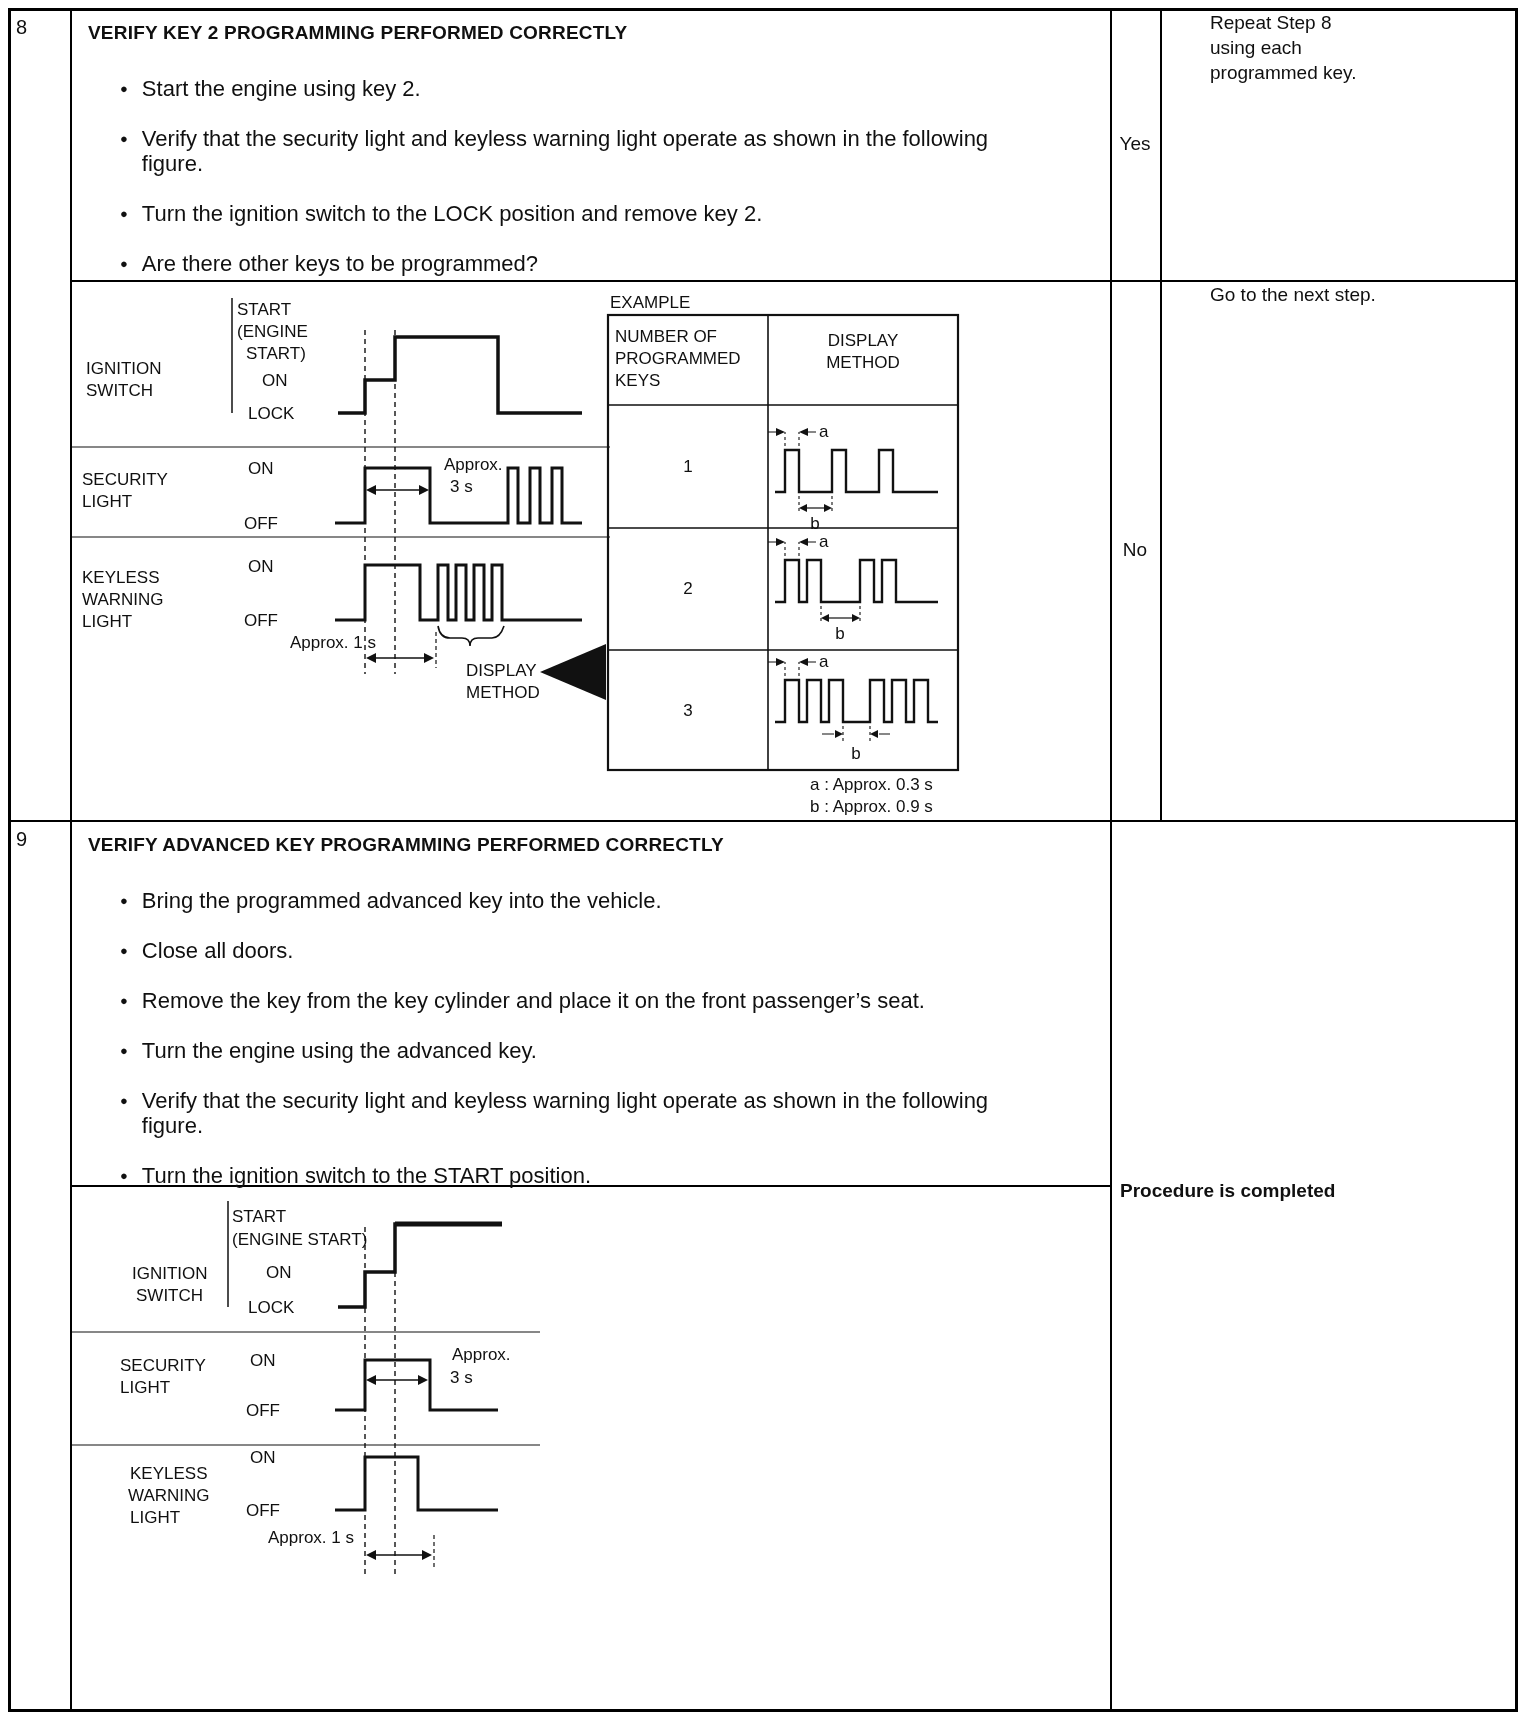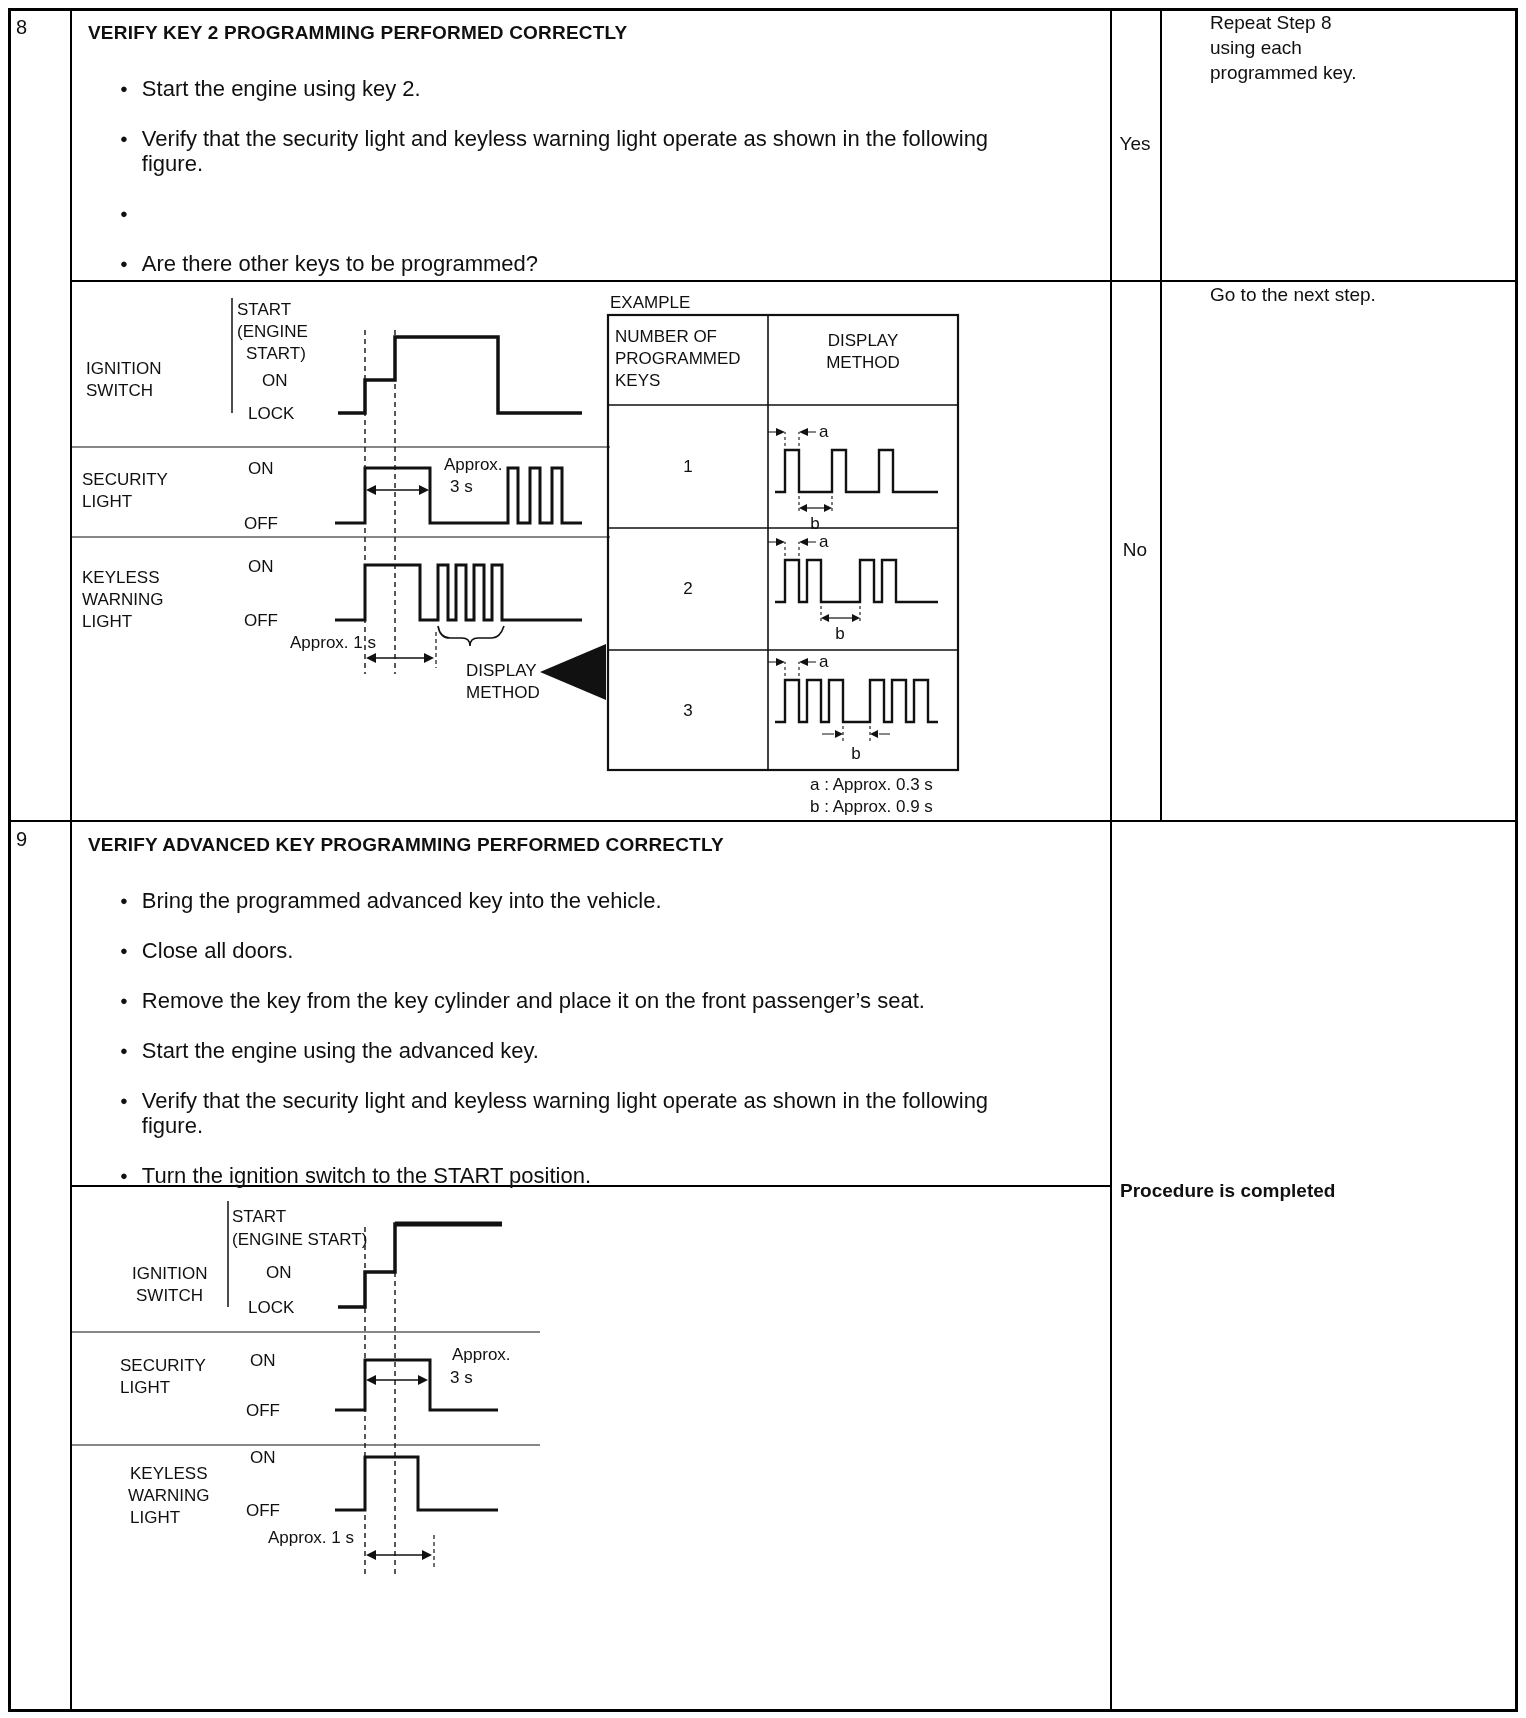--- a/index.html
+++ b/index.html
@@ -54,20 +54,21 @@
       <li>
           <span class="bullet">●</span>
           <span class="li-text">Start the engine using key 2.</span>
         </li>
       <li>
           <span class="bullet">●</span>
           <span class="li-text">Verify that the security light and keyless warning light operate as shown in the following figure.</span>
         </li>
       <li>
           <span class="bullet">●</span>
+          <span class="li-text">Turn the ignition switch to the LOCK position and remove key 2.</span>
         </li>
       <li>
           <span class="bullet">●</span>
           <span class="li-text">Are there other keys to be programmed?</span>
         </li>
     </ul>
   </div>
 
   <div class="cell yn" style="left:1112px; top:10px; width:46px; height:268px;">Yes</div>
   <div class="cell action" style="left:1170px; top:10px; width:330px; height:268px;">
@@ -190,21 +191,21 @@
       <li>
           <span class="bullet">●</span>
           <span class="li-text">Close all doors.</span>
         </li>
       <li>
           <span class="bullet">●</span>
           <span class="li-text">Remove the key from the key cylinder and place it on the front passenger’s seat.</span>
         </li>
       <li>
           <span class="bullet">●</span>
-          <span class="li-text">Start the engine using the advanced key.</span>
+          <span class="li-text">Turn the engine using the advanced key.</span>
         </li>
       <li>
           <span class="bullet">●</span>
           <span class="li-text">Verify that the security light and keyless warning light operate as shown in the following figure.</span>
         </li>
       <li>
           <span class="bullet">●</span>
           <span class="li-text">Turn the ignition switch to the START position.</span>
         </li>
     </ul>

